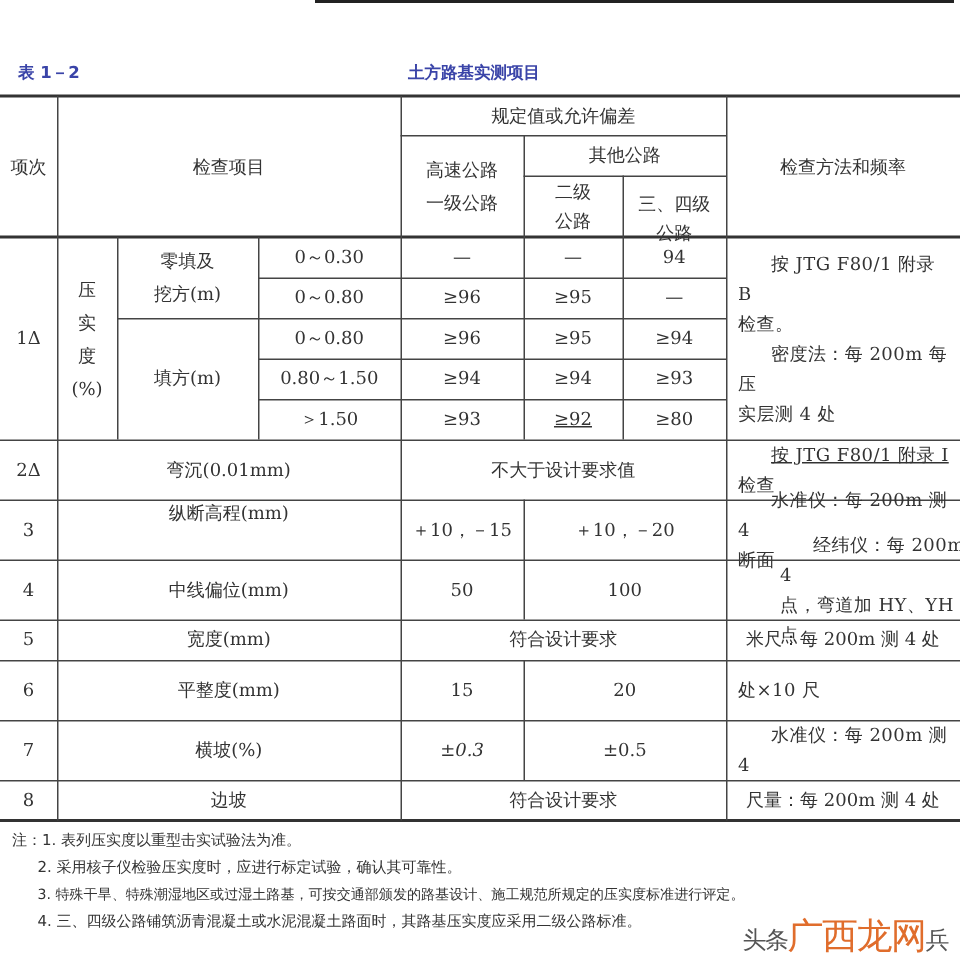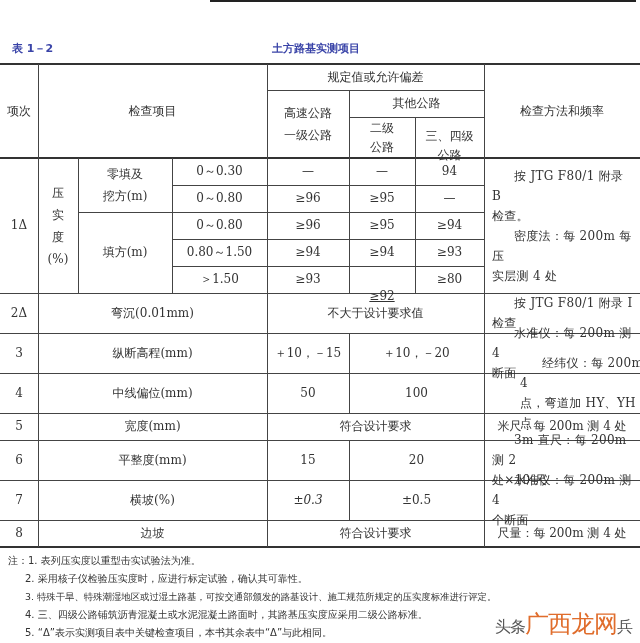--- a/index.html
+++ b/index.html
@@ -109,48 +109,48 @@
   <div class="cell" style="left:349px;top:212px;width:66px;height:27px;">≥95</div>
   <div class="cell" style="left:415px;top:212px;width:69px;height:27px;">≥94</div>
 
   <div class="cell" style="left:172px;top:239px;width:95px;height:27px;">0.80～1.50</div>
   <div class="cell" style="left:267px;top:239px;width:82px;height:27px;">≥94</div>
   <div class="cell" style="left:349px;top:239px;width:66px;height:27px;">≥94</div>
   <div class="cell" style="left:415px;top:239px;width:69px;height:27px;">≥93</div>
 
   <div class="cell" style="left:172px;top:266px;width:95px;height:27px;">＞1.50</div>
   <div class="cell" style="left:267px;top:266px;width:82px;height:27px;">≥93</div>
-  <div class="cell" style="left:349px;top:283px;width:66px;height:27px;text-decoration:underline;">≥92</div>
+  <div class="cell" style="left:349px;top:266px;width:66px;height:27px;text-decoration:underline;">≥92</div>
   <div class="cell" style="left:415px;top:266px;width:69px;height:27px;">≥80</div>
 
   <div class="cell method" style="left:484px;top:158px;width:156px;height:135px;">
     <div>
       <span style="text-indent:22px;">按 JTG F80/1 附录 B</span>
       <span>检查。</span>
       <span style="text-indent:22px;">密度法：每 200m 每压</span>
       <span>实层测 4 处</span>
     </div>
   </div>
 </div>
 
 <div>
   <div class="cell" style="left:0;top:293px;width:38px;height:40px;">2Δ</div>
   <div class="cell" style="left:38px;top:293px;width:229px;height:40px;">弯沉(0.01mm)</div>
   <div class="cell" style="left:267px;top:293px;width:217px;height:40px;">不大于设计要求值</div>
   <div class="cell method" style="left:484px;top:293px;width:156px;height:40px;">
     <div>
-      <span style="text-indent:22px;">按 JTG F80/1 附录 I</span>
+      <span style="text-indent:22px;text-decoration:underline;">按 JTG F80/1 附录 I</span>
       <span>检查</span>
     </div>
   </div>
 </div>
 
 <div>
   <div class="cell" style="left:0;top:333px;width:38px;height:40px;">3</div>
-  <div class="cell" style="left:38px;top:333px;width:229px;height:40px;">纵断高程(mm)</div>
+  <div class="cell" style="left:38px;top:322px;width:229px;height:40px;">纵断高程(mm)</div>
   <div class="cell" style="left:267px;top:333px;width:82px;height:40px;">＋10，－15</div>
   <div class="cell" style="left:349px;top:333px;width:135px;height:40px;">＋10，－20</div>
   <div class="cell method" style="left:484px;top:333px;width:156px;height:40px;">
     <div>
       <span style="text-indent:22px;">水准仪：每 200m 测 4</span>
       <span>断面</span>
     </div>
   </div>
 </div>
 
@@ -174,49 +174,46 @@
   <div class="cell" style="left:484px;top:413px;width:156px;height:27px;">米尺：每 200m 测 4 处</div>
 </div>
 
 <div>
   <div class="cell" style="left:0;top:440px;width:38px;height:40px;">6</div>
   <div class="cell" style="left:38px;top:440px;width:229px;height:40px;">平整度(mm)</div>
   <div class="cell" style="left:267px;top:440px;width:82px;height:40px;">15</div>
   <div class="cell" style="left:349px;top:440px;width:135px;height:40px;">20</div>
   <div class="cell method" style="left:484px;top:440px;width:156px;height:40px;">
     <div>
-      <span style="text-indent:22px;">3m 直尺：每 200m 测 2</span>
       <span>处×10 尺</span>
     </div>
   </div>
 </div>
 
 <div>
   <div class="cell" style="left:0;top:480px;width:38px;height:40px;">7</div>
   <div class="cell" style="left:38px;top:480px;width:229px;height:40px;">横坡(%)</div>
   <div class="cell" style="left:267px;top:480px;width:82px;height:40px;font-style:italic;">±0.3</div>
   <div class="cell" style="left:349px;top:480px;width:135px;height:40px;">±0.5</div>
   <div class="cell method" style="left:484px;top:480px;width:156px;height:40px;">
     <div>
       <span style="text-indent:22px;">水准仪：每 200m 测 4</span>
-      <span>个断面</span>
     </div>
   </div>
 </div>
 
 <div>
   <div class="cell" style="left:0;top:520px;width:38px;height:26px;">8</div>
   <div class="cell" style="left:38px;top:520px;width:229px;height:26px;">边坡</div>
   <div class="cell" style="left:267px;top:520px;width:217px;height:26px;">符合设计要求</div>
   <div class="cell" style="left:484px;top:520px;width:156px;height:26px;">尺量：每 200m 测 4 处</div>
 </div>
 
 <div class="notes">
   <span class="n">注：1. 表列压实度以重型击实试验法为准。</span>
   <span class="n ind">2. 采用核子仪检验压实度时，应进行标定试验，确认其可靠性。</span>
   <span class="n ind" style="font-size:9.4px;">3. 特殊干旱、特殊潮湿地区或过湿土路基，可按交通部颁发的路基设计、施工规范所规定的压实度标准进行评定。</span>
   <span class="n ind">4. 三、四级公路铺筑沥青混凝土或水泥混凝土路面时，其路基压实度应采用二级公路标准。</span>
-  <span class="n ind">5. “Δ”表示实测项目表中关键检查项目，本书其余表中“Δ”与此相同。</span>
 </div>
 
 <div class="watermark">
   <span class="pre">头条</span><span>广西龙网</span><span class="post">兵</span>
 </div>
 
 </body></html>

